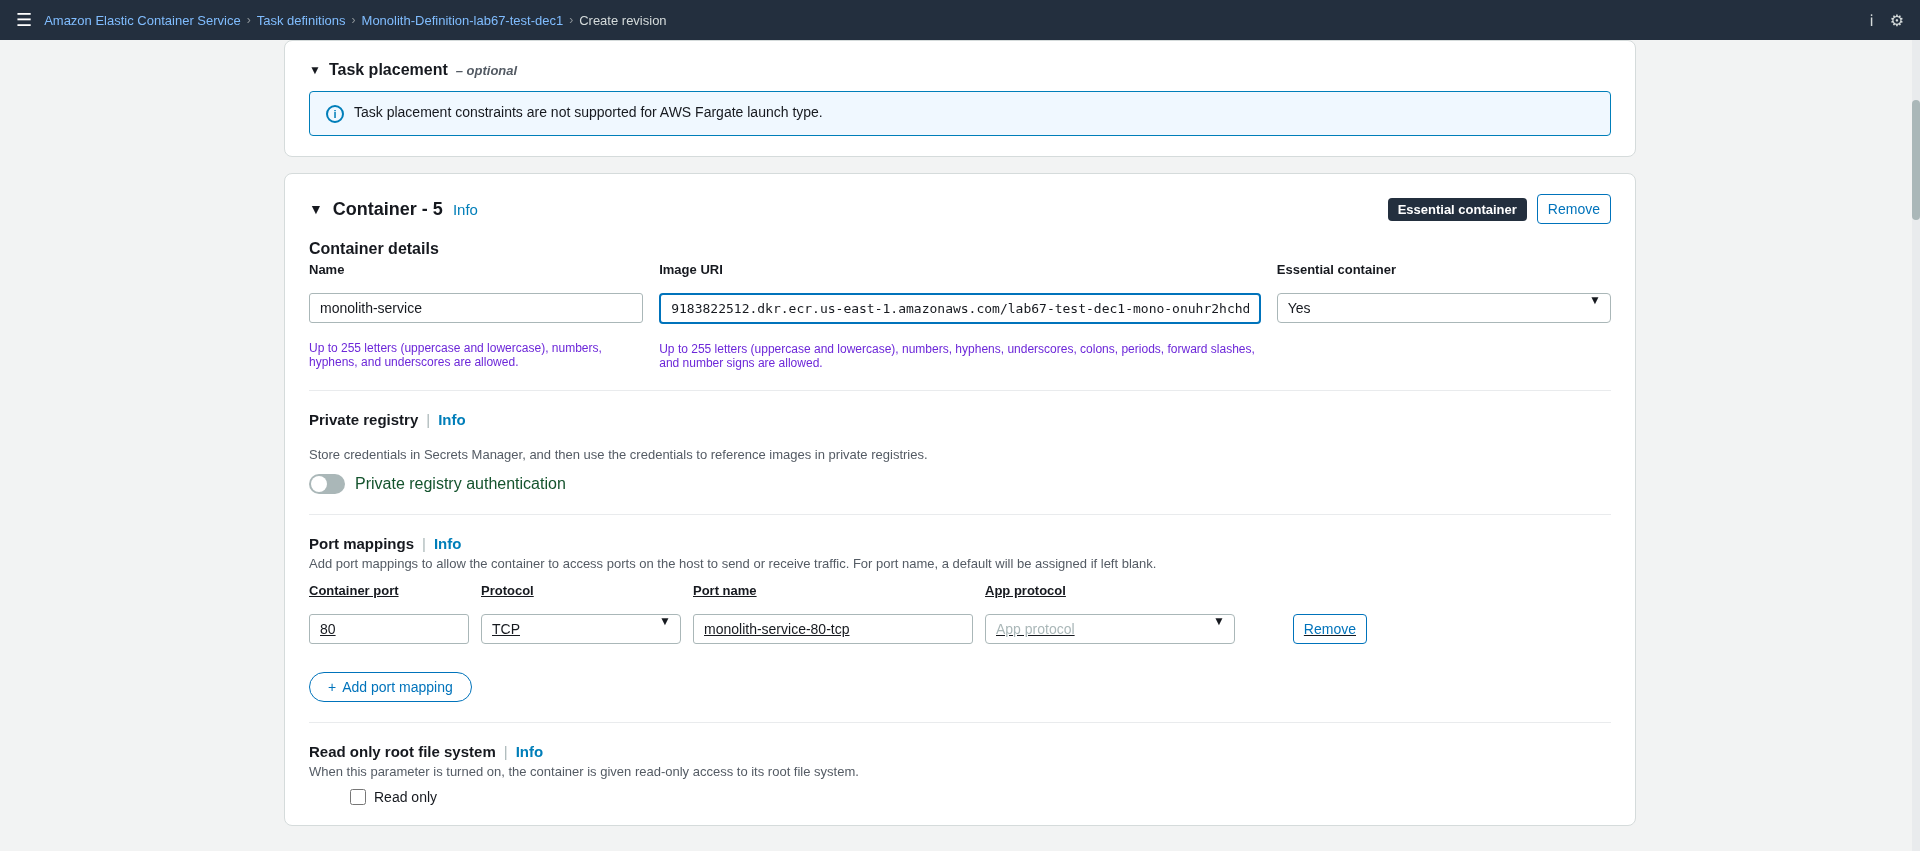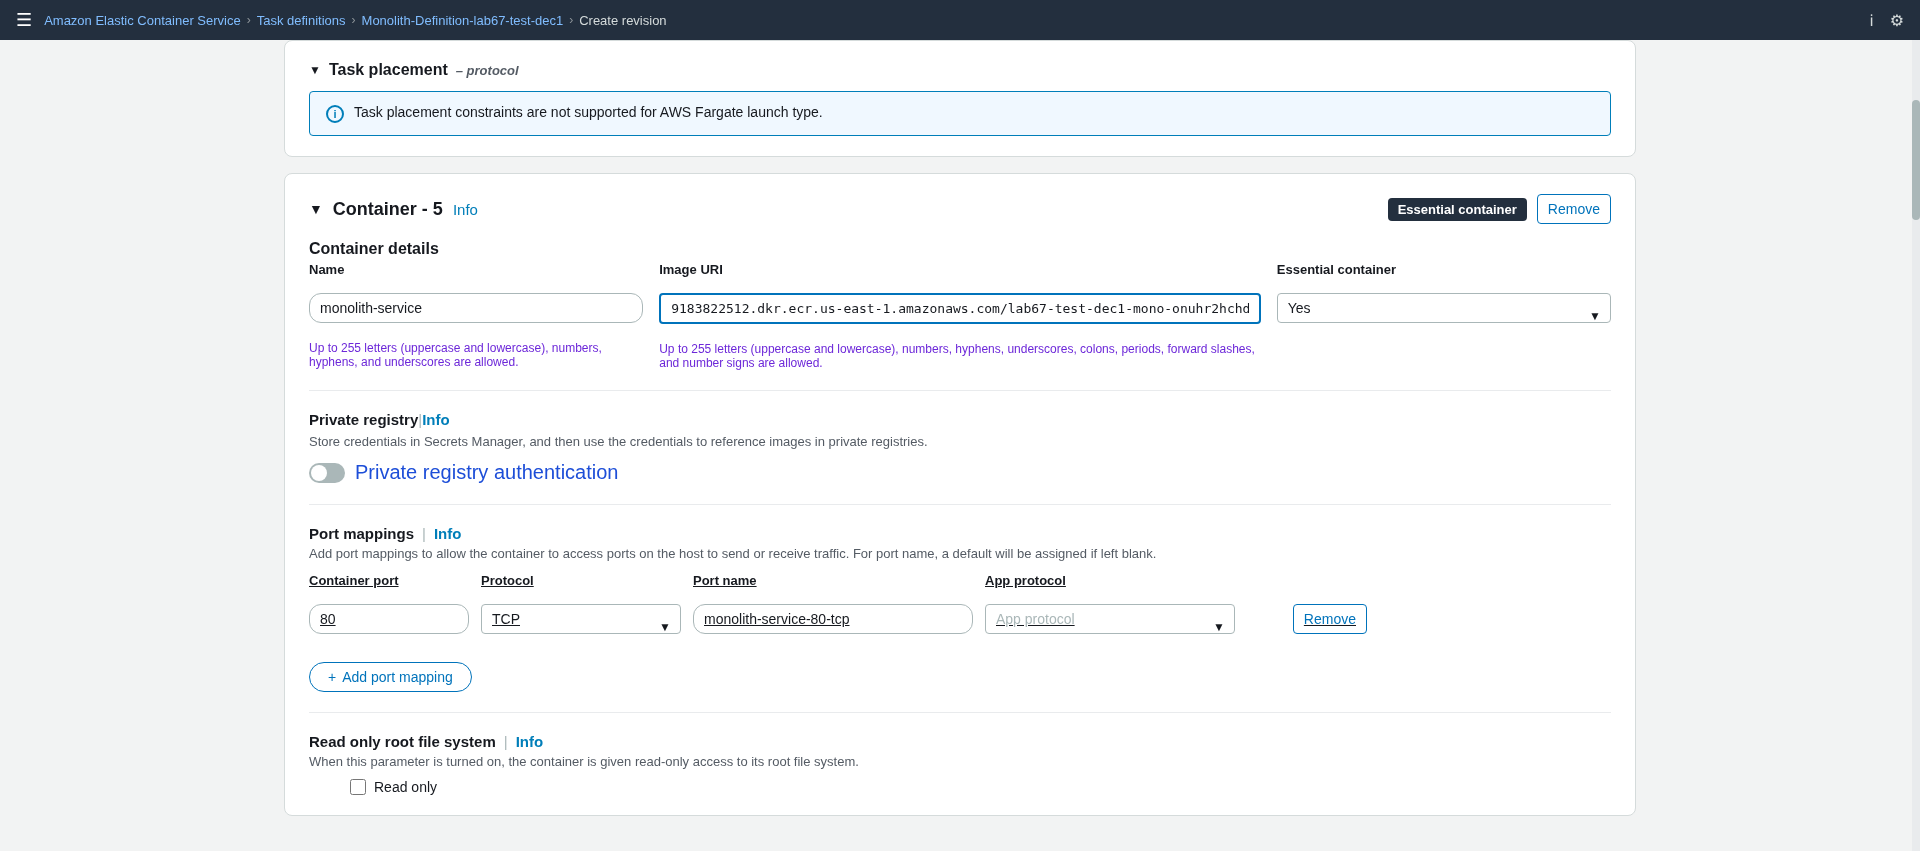--- a/index.html
+++ b/index.html
@@ -169,32 +169,32 @@
       margin-bottom: 8px;
     }
     .form-group { display: flex; flex-direction: column; gap: 16px; }
     .form-label {
       font-size: 13px;
       font-weight: 600;
       color: #16191f;
     }
     .form-input {
       border: 1px solid #aab7b8;
-      border-radius: 12px;
+      border-radius: 3px;
       padding: 6px 10px;
       font-size: 14px;
       color: #16191f;
       outline: none;
     }
     .form-hint { font-size: 12px; color: #6d28d9; margin-top: 2px; }
 
     .form-select-wrapper {
       position: relative;
       display: flex;
-      align-items: flex-end;
+      align-items: flex-start;
     }
     .form-select {
       border: 1px solid #aab7b8;
       border-radius: 4px;
       padding: 6px 32px 6px 10px;
       font-size: 14px;
       color: #16191f;
       background: #fff;
       appearance: none;
       width: 100%;
@@ -228,23 +228,24 @@
     .divider {
       border: none;
       border-top: 1px solid #e9ebed;
       margin: 20px 0;
     }
 
     
     .sub-section-header {
       display: flex;
       align-items: center;
+      gap: 8px;
       font-size: 15px;
       font-weight: 700;
-      margin-bottom: 6px;
+      margin-bottom: 19px;
     }
     .sub-section-desc { font-size: 13px; color: #545b64; margin-bottom: 12px; }
 
     
     .toggle-row { display: flex; align-items: center; gap: 10px; }
     .toggle-switch {
       width: 36px;
       height: 20px;
       background: #aab7b8;
       border-radius: 10px;
@@ -255,21 +256,21 @@
     .toggle-knob {
       width: 16px;
       height: 16px;
       background: #fff;
       border-radius: 50%;
       position: absolute;
       top: 2px;
       left: 2px;
       transition: left 0.2s;
     }
-    .toggle-label { font-size: 20px; color: #1d4ed8; }
+    .toggle-label { font-size: 16px; color: #14532d; }
 
     
     .port-section-header {
       display: flex;
       align-items: center;
       gap: 8px;
       font-size: 15px;
       font-weight: 700;
       margin-bottom: 4px;
     }
@@ -356,21 +357,21 @@
     <button class="nav-icon-btn" title="Settings">⚙</button>
   </div>
 </div>
 
 <div class="main-content">
 
   <div class="panel">
     <div class="section-header">
       <span class="triangle">▼</span>
       <span>Task placement</span>
-      <span class="section-subtext">– protocol</span>
+      <span class="section-subtext">– optional</span>
     </div>
     <div class="info-box">
       <div class="info-icon">i</div>
       <span>Task placement constraints are not supported for AWS Fargate launch type.</span>
     </div>
   </div>
 
   <div class="container-panel">
 
     <div class="container-header">

